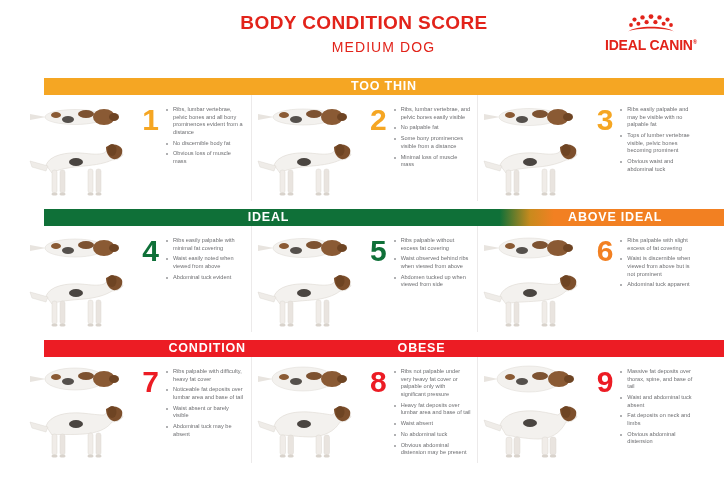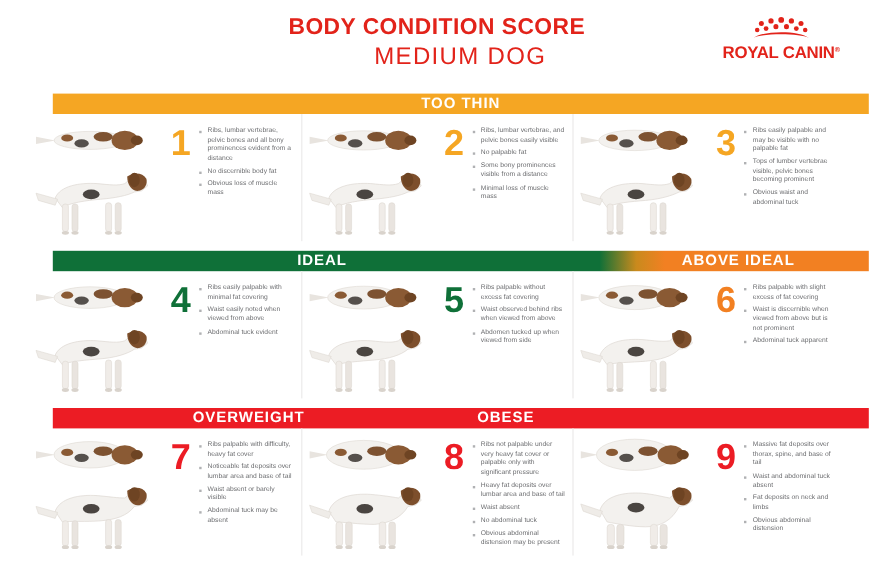--- a/index.html
+++ b/index.html
@@ -34,21 +34,21 @@
   }
   .title-main {
     font-size: 19px;
     font-weight: bold;
     letter-spacing: 0.4px;
     color: #e2231a;
     line-height: 22px;
     font-family: "Liberation Sans", sans-serif;
   }
   .title-sub {
-    font-size: 20px;
+    font-size: 14px;
     font-weight: normal;
     letter-spacing: 1.1px;
     color: #e2231a;
     line-height: 22px;
     margin-top: 2px;
     font-family: "Liberation Sans", sans-serif;
     padding-left: 39px;
   }
 
   .logo {
@@ -184,21 +184,21 @@
         <circle cx="11.5" cy="5.6" r="2.1" fill="#e2231a"></circle>
         <circle cx="44.5" cy="5.6" r="2.1" fill="#e2231a"></circle>
         <circle cx="23.6" cy="8.2" r="2.1" fill="#e2231a"></circle>
         <circle cx="32.4" cy="8.2" r="2.1" fill="#e2231a"></circle>
         <circle cx="15.4" cy="9.8" r="2" fill="#e2231a"></circle>
         <circle cx="40.6" cy="9.8" r="2" fill="#e2231a"></circle>
         <circle cx="8" cy="11" r="1.9" fill="#e2231a"></circle>
         <circle cx="48" cy="11" r="1.9" fill="#e2231a"></circle>
         <path d="M5 17.6 C 12 11.2, 44 11.2, 51 17.6 C 44 13.6, 12 13.6, 5 17.6 Z" fill="#e2231a"></path>
       </svg>
-      <div class="logo-text"><span>ROYAL CANIN</span><span class="logo-tm">®</span></div>
+      <div class="logo-text"><span>IDEAL CANIN</span><span class="logo-tm">®</span></div>
     </div>
   </div>
 
   <div class="band">
     <div class="bar bar-thin">
       <div class="bar-label" style="left:0;right:0;text-align:center;">TOO THIN</div>
     </div>
   </div>
   <div class="row">
 
@@ -422,21 +422,21 @@
         <li>Waist is discernible when viewed from above but is not prominent</li>
         <li>Abdominal tuck apparent</li>
       </ul>
     </div>
   </div>
 
   <div class="spacer-xs"></div>
 
   <div class="band">
     <div class="bar bar-heavy">
-      <div class="bar-label" style="left:0;width:48%;text-align:center;">OVERWEIGHT</div>
+      <div class="bar-label" style="left:0;width:48%;text-align:center;">CONDITION</div>
       <div class="bar-label" style="right:0;width:48%;text-align:left;">OBESE</div>
     </div>
   </div>
   <div class="row">
 
     <div class="cell">
       <div class="art">
         <svg class="dog-top" width="100" height="32" viewBox="0 0 100 32">
           <ellipse cx="47" cy="16" rx="30" ry="11" fill="#f3f1ee" stroke="#ddd8d2" stroke-width="0.5"></ellipse>
           <ellipse cx="76" cy="16" rx="11" ry="8" fill="#8a5a34"></ellipse>

